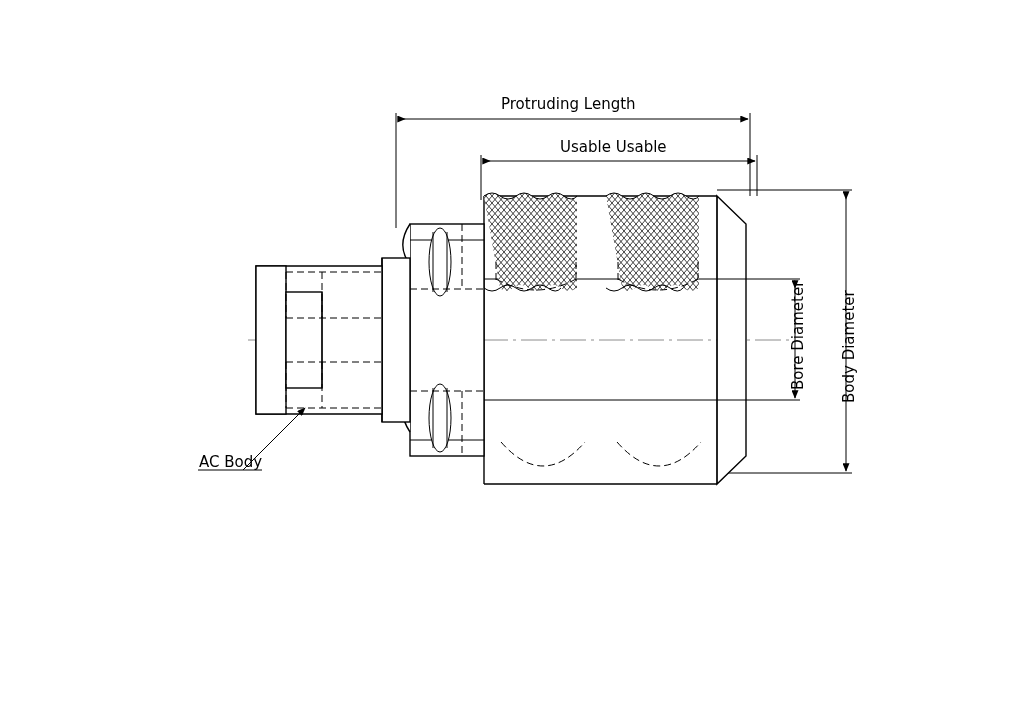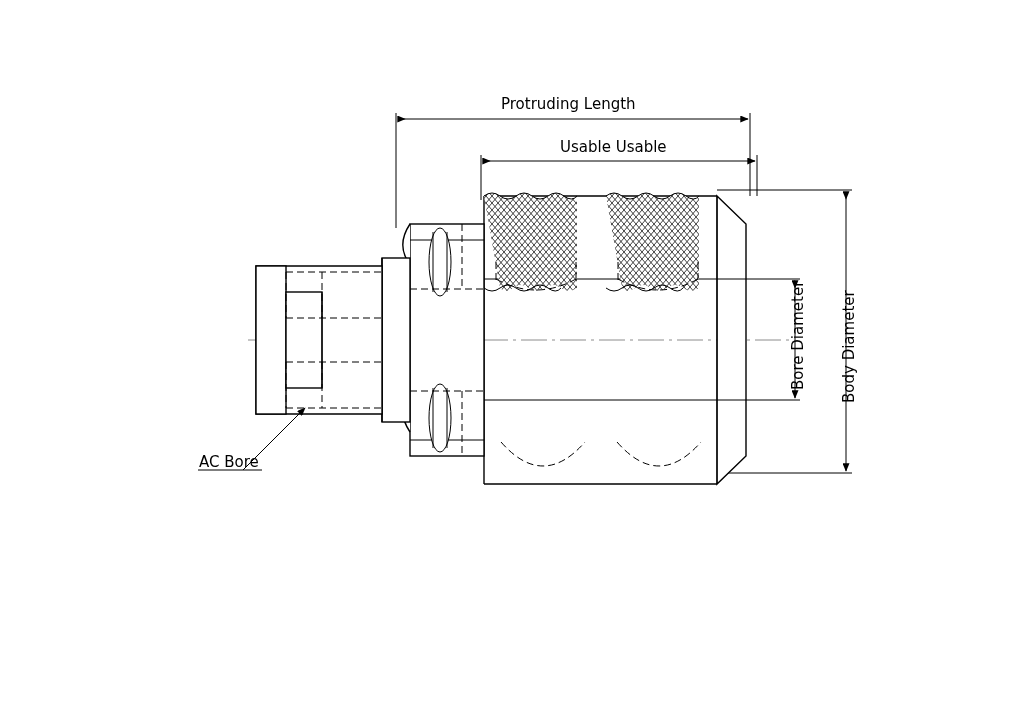--- a/index.html
+++ b/index.html
@@ -198,15 +198,15 @@
   </svg>
 
   <div class="dim-label" style="left:501px; top:97px;">Protruding Length</div>
 
   <div class="dim-label" style="left:560px; top:140px;">Usable Usable</div>
 
   <div class="dim-label vertical" style="left:791px; top:390px;">Bore Diameter</div>
 
   <div class="dim-label vertical" style="left:842px; top:403px;">Body Diameter</div>
 
-  <div class="dim-label" style="left:199px; top:455px;">AC Bore</div>
+  <div class="dim-label" style="left:199px; top:455px;">AC Body</div>
 
 </div>
 
 </body></html>

